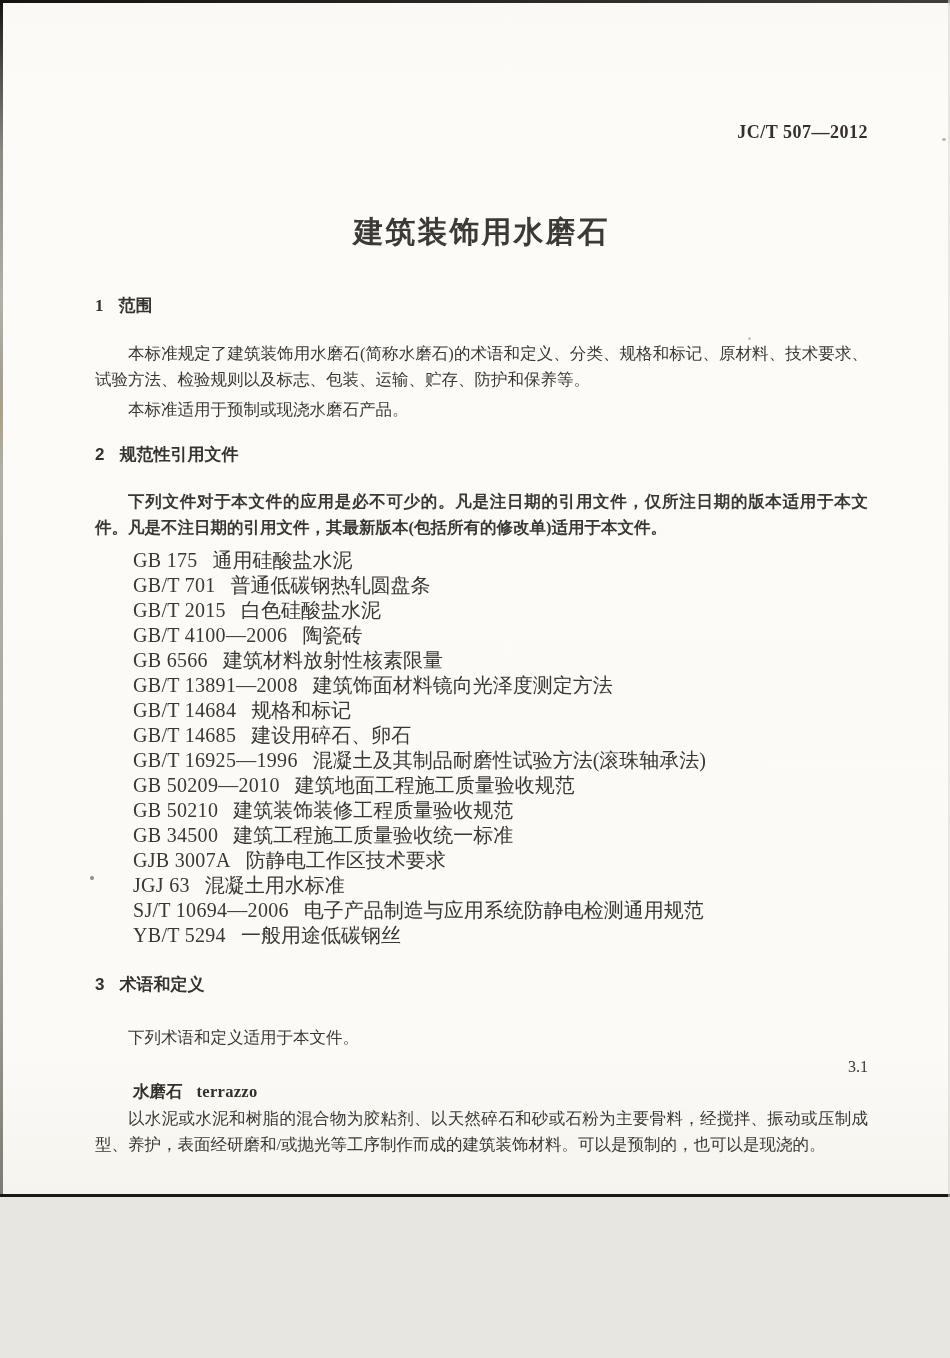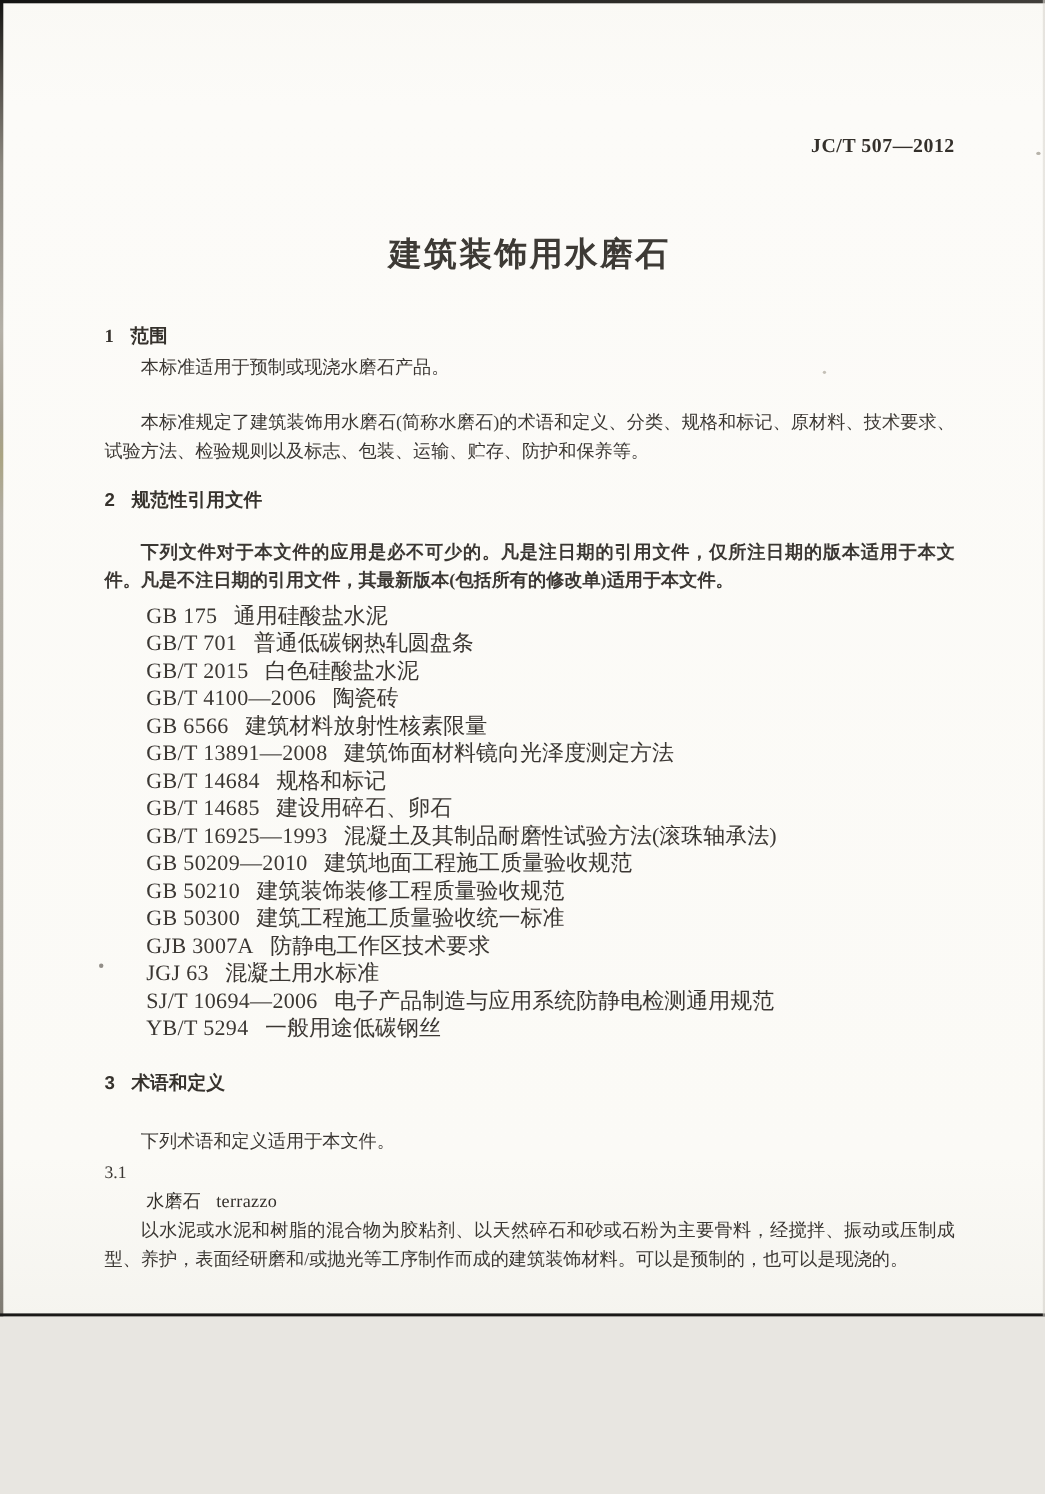--- a/index.html
+++ b/index.html
@@ -49,22 +49,22 @@
   }
   #s1-para1 { margin-top:24px; }
   #s1-para2 { margin-top:4px; }
   #s2-intro { margin-top:23px;font-weight:bold; }
   #s3-intro { margin-top:29px; }
 
   .ref-list { margin-top:7px; padding-left:38px; font-size:20px; line-height:25px; }
   .ref-row  { white-space:nowrap; }
   .ref-code { display:inline-block; margin-right:15px; letter-spacing:0.3px; }
 
-  .term-number { margin-top:4px; font-size:16px; line-height:24px; }
-  .term-line   { padding-left:38px; font-size:16.5px; line-height:26px; font-weight:normal; color:#332f2a; }
+  .term-number { margin-top:4px; font-size:16px; line-height:24px;text-align:right; }
+  .term-line   { padding-left:38px; font-size:16.5px; line-height:26px; font-weight:bold; color:#332f2a; }
   .term-en     { margin-left:14px; letter-spacing:0.3px; }
   #s3-def      { margin-top:1px; }
 
   .page-number { position:absolute; left:821px; top:1252px; font-size:15px; line-height:18px; color:#4a463f; }
 
   
   .edge-top    { position:absolute; top:0; left:0; width:100%; height:3px;
                  background:linear-gradient(90deg,#141413,#2b2a27 55%,#403e3a); }
   .edge-bottom { position:absolute; bottom:0; left:0; width:100%; height:3px; background:#1a1918; }
   .edge-left   { position:absolute; top:0; left:0; width:3px; height:100%;
@@ -90,41 +90,41 @@
 
   <div class="content">
 
     <div class="doc-header">JC/T 507—2012</div>
 
     <div class="doc-title">建筑装饰用水磨石</div>
 
     <div class="sec-heading" id="s1-heading">
       <span class="heading-num">1</span><span>范围</span>
     </div>
+    <div class="body-para" id="s1-para1">本标准规定了建筑装饰用水磨石(简称水磨石)的术语和定义、分类、规格和标记、原材料、技术要求、试验方法、检验规则以及标志、包装、运输、贮存、防护和保养等。</div>
     <div class="body-para" id="s1-para2">本标准适用于预制或现浇水磨石产品。</div>
-    <div class="body-para" id="s1-para1">本标准规定了建筑装饰用水磨石(简称水磨石)的术语和定义、分类、规格和标记、原材料、技术要求、试验方法、检验规则以及标志、包装、运输、贮存、防护和保养等。</div>
 
     <div class="sec-heading" id="s2-heading">
       <span class="heading-num">2</span><span>规范性引用文件</span>
     </div>
     <div class="body-para" id="s2-intro">下列文件对于本文件的应用是必不可少的。凡是注日期的引用文件，仅所注日期的版本适用于本文件。凡是不注日期的引用文件，其最新版本(包括所有的修改单)适用于本文件。</div>
 
     <div class="ref-list">
       <div class="ref-row"><span class="ref-code">GB 175</span><span class="ref-title">通用硅酸盐水泥</span></div>
       <div class="ref-row"><span class="ref-code">GB/T 701</span><span class="ref-title">普通低碳钢热轧圆盘条</span></div>
       <div class="ref-row"><span class="ref-code">GB/T 2015</span><span class="ref-title">白色硅酸盐水泥</span></div>
       <div class="ref-row"><span class="ref-code">GB/T 4100—2006</span><span class="ref-title">陶瓷砖</span></div>
       <div class="ref-row"><span class="ref-code">GB 6566</span><span class="ref-title">建筑材料放射性核素限量</span></div>
       <div class="ref-row"><span class="ref-code">GB/T 13891—2008</span><span class="ref-title">建筑饰面材料镜向光泽度测定方法</span></div>
       <div class="ref-row"><span class="ref-code">GB/T 14684</span><span class="ref-title">规格和标记</span></div>
       <div class="ref-row"><span class="ref-code">GB/T 14685</span><span class="ref-title">建设用碎石、卵石</span></div>
-      <div class="ref-row"><span class="ref-code">GB/T 16925—1993</span><span class="ref-title">混凝土及其制品耐磨性试验方法(滚珠轴承法)</span></div>
+      <div class="ref-row"><span class="ref-code">GB/T 16925—1996</span><span class="ref-title">混凝土及其制品耐磨性试验方法(滚珠轴承法)</span></div>
       <div class="ref-row"><span class="ref-code">GB 50209—2010</span><span class="ref-title">建筑地面工程施工质量验收规范</span></div>
       <div class="ref-row"><span class="ref-code">GB 50210</span><span class="ref-title">建筑装饰装修工程质量验收规范</span></div>
-      <div class="ref-row"><span class="ref-code">GB 50300</span><span class="ref-title">建筑工程施工质量验收统一标准</span></div>
+      <div class="ref-row"><span class="ref-code">GB 34500</span><span class="ref-title">建筑工程施工质量验收统一标准</span></div>
       <div class="ref-row"><span class="ref-code">GJB 3007A</span><span class="ref-title">防静电工作区技术要求</span></div>
       <div class="ref-row"><span class="ref-code">JGJ 63</span><span class="ref-title">混凝土用水标准</span></div>
       <div class="ref-row"><span class="ref-code">SJ/T 10694—2006</span><span class="ref-title">电子产品制造与应用系统防静电检测通用规范</span></div>
       <div class="ref-row"><span class="ref-code">YB/T 5294</span><span class="ref-title">一般用途低碳钢丝</span></div>
     </div>
 
     <div class="sec-heading" id="s3-heading">
       <span class="heading-num">3</span><span>术语和定义</span>
     </div>
     <div class="body-para" id="s3-intro">下列术语和定义适用于本文件。</div>

